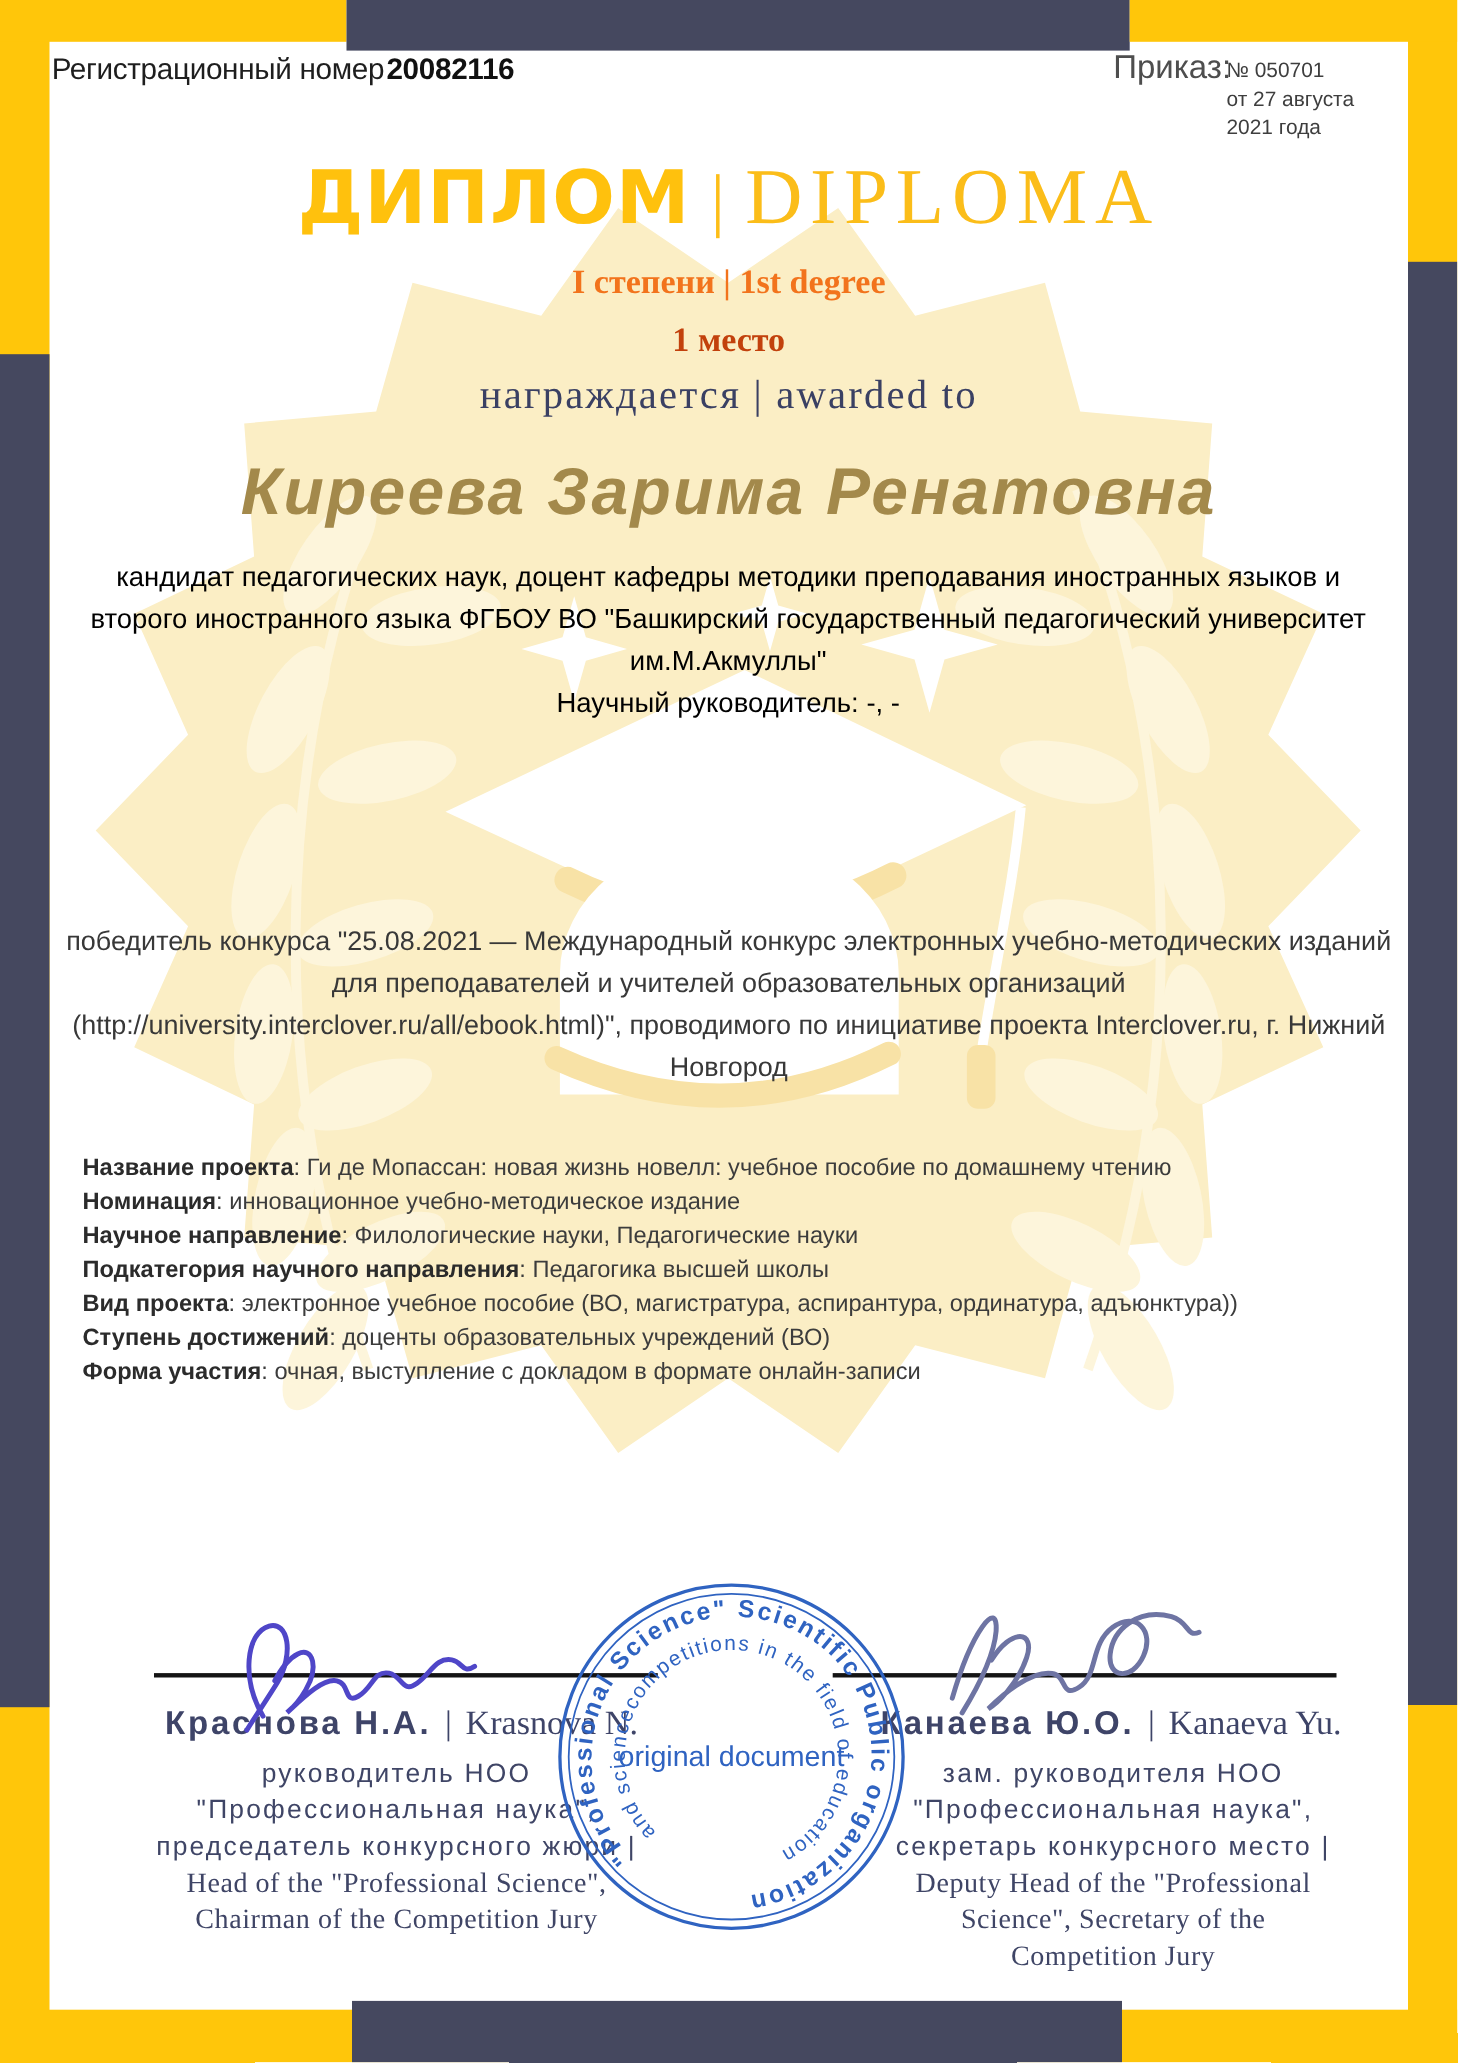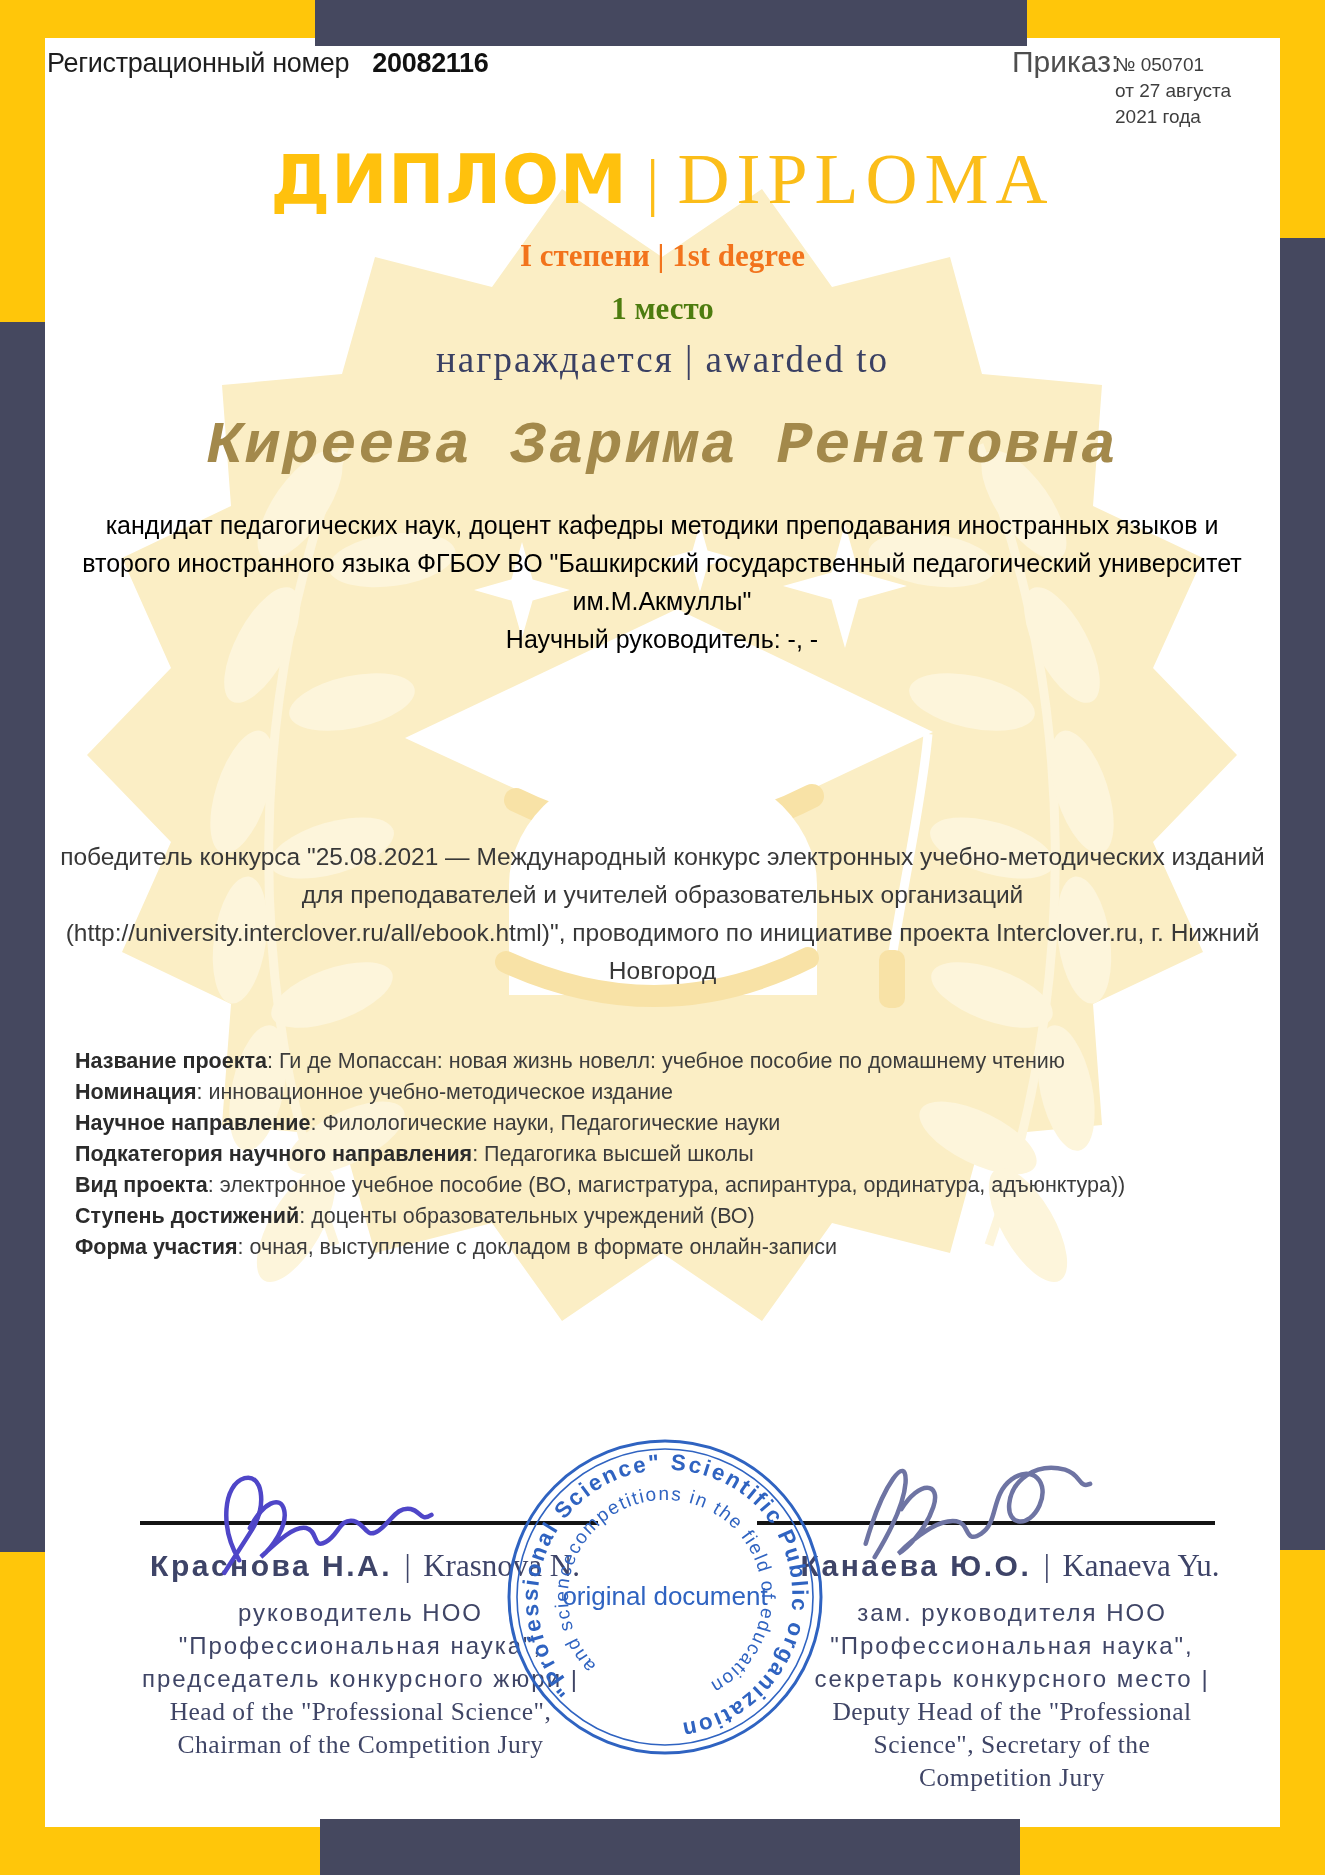--- a/index.html
+++ b/index.html
@@ -17,40 +17,40 @@
   .b-top-navy{left:315px;top:0;width:712px;height:46px;background:#45485F;}
   .b-top-y2{left:1027px;top:0;width:298px;height:38px;background:#FFC60A;}
   .b-bot-y{left:0;top:1827px;width:1325px;height:48px;background:#FFC60A;}
   .b-bot-navy{left:320px;top:1819px;width:700px;height:56px;background:#45485F;}
 
   
   .watermark{left:0;top:0;width:1325px;height:1875px;z-index:0;}
 
   
   .reg-line{left:47px;top:48px;z-index:2;font-size:27px;color:#1e1e1e;letter-spacing:-0.3px;}
-  .reg-line b{margin-left:23px;font-weight:700;color:#111;}
+  .reg-line b{margin-left:2px;font-weight:700;color:#111;}
   .order-label{left:1012px;top:45px;z-index:2;font-size:30px;color:#4e4e4e;}
   .order-lines{left:1115px;top:52px;z-index:2;font-size:19px;line-height:26px;color:#3e3e3e;}
 
   
   .ctr{left:50px;width:1225px;text-align:center;z-index:2;}
   .title-row{top:138px;}
   .title-ru{font-family:"DejaVu Sans","Liberation Sans",sans-serif;font-weight:800;
             font-size:67px;color:#FFC10D;letter-spacing:1px;}
   .title-sep{font-family:"Liberation Serif","DejaVu Serif",serif;font-weight:400;
              font-size:64px;color:#FDBE17;margin:0 14px;}
   .title-en{font-family:"Liberation Serif","DejaVu Serif",serif;font-weight:400;
             font-size:72px;color:#FBBD19;letter-spacing:7px;}
   .degree{top:238px;font-family:"Liberation Serif","DejaVu Serif",serif;font-weight:700;
           font-size:31px;color:#F2731C;}
   .place{top:291px;font-family:"Liberation Serif","DejaVu Serif",serif;font-weight:700;
-         font-size:31px;color:#4d7c0f;}
+         font-size:31px;color:#c2410c;}
   .awarded{top:338px;font-family:"Liberation Serif","DejaVu Serif",serif;font-weight:400;
            font-size:37px;color:#3A4063;letter-spacing:2px;}
-  .name{top:412px;font-family:Liberation Mono, monospace;font-style:italic;
+  .name{top:412px;font-family:Liberation Sans, sans-serif;font-style:italic;
         font-weight:700;font-size:60px;color:#A3894B;letter-spacing:2px;}
 
   .info{left:82px;top:506px;width:1160px;text-align:center;z-index:2;
         font-size:25px;line-height:38px;color:#000000;}
   .winner{left:50px;top:838px;width:1225px;text-align:center;z-index:2;
           font-size:24.5px;line-height:38px;color:#383838;}
 
   
   .details{left:75px;top:1046px;width:1160px;z-index:2;font-size:21.5px;line-height:31px;color:#3c3c3c;}
   .details b{color:#2b2b2b;font-weight:700;}

